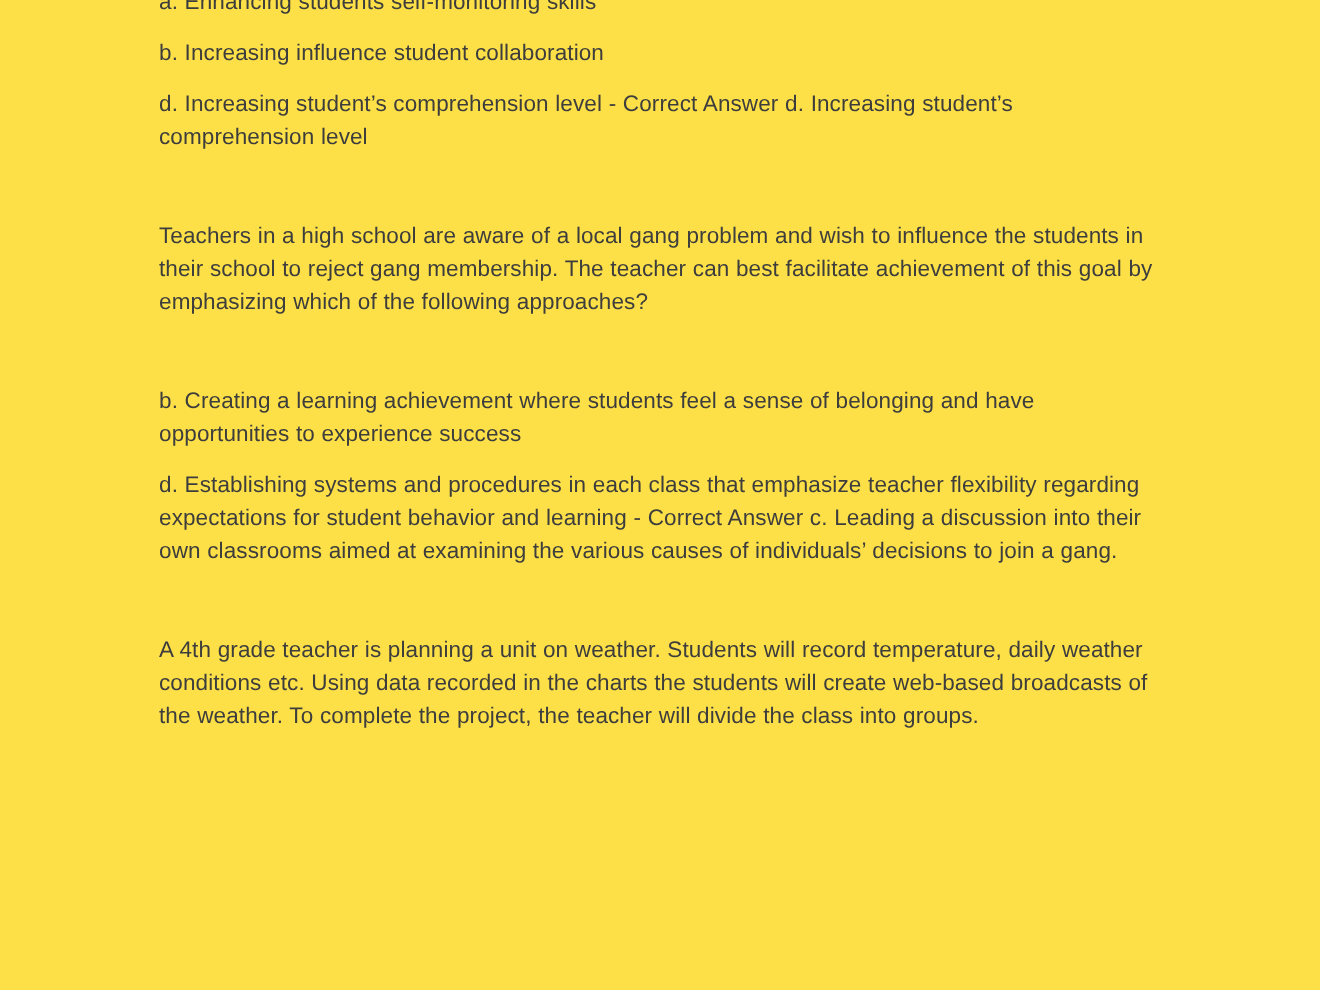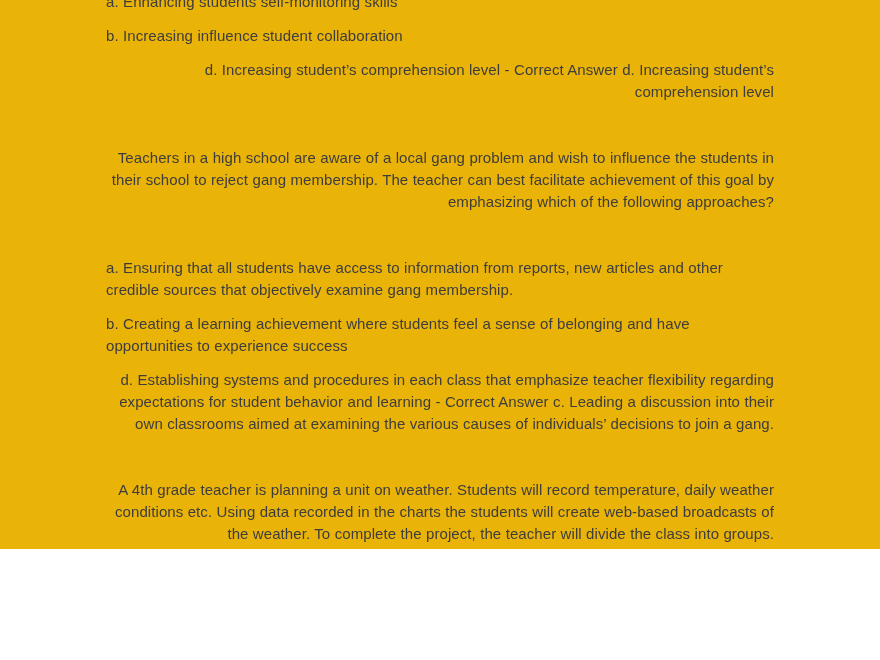--- a/index.html
+++ b/index.html
@@ -14,22 +14,22 @@
     overflow: hidden;
     font-family: "Liberation Sans", sans-serif;
     color: #3d3d3d;
     -webkit-font-smoothing: antialiased;
   }
 
   
   .page {
     position: relative;
     width: 880px;
-    height: 549px;
-    background: #eab308;
+    height: 660px;
+    background: #fde047;
     overflow: hidden;
   }
 
   .text-column {
     position: absolute;
     left: 106px;
     top: -9px;              
     width: 668px;
   }
 
@@ -43,21 +43,20 @@
     word-spacing: 0.01em;
   }
 
   
   .block-gap {
     height: 44px;
   }
 
   .para:last-child {
     margin-bottom: 0;
-    text-align: right;
   }
 </style>
 </head>
 <body>
 
 <div class="page">
   <div class="text-column">
 
     <div>
       <p class="para">a. Enhancing students self-monitoring skills</p>
@@ -67,21 +66,20 @@
 
     <div class="block-gap"></div>
 
     <div>
       <p class="para">Teachers in a high school are aware of a local gang problem and wish to influence the students in their school to reject gang membership. The teacher can best facilitate achievement of this goal by emphasizing which of the following approaches?</p>
     </div>
 
     <div class="block-gap"></div>
 
     <div>
-      <p class="para">a. Ensuring that all students have access to information from reports, new articles and other credible sources that objectively examine gang membership.</p>
       <p class="para">b. Creating a learning achievement where students feel a sense of belonging and have opportunities to experience success</p>
       <p class="para">d. Establishing systems and procedures in each class that emphasize teacher flexibility regarding expectations for student behavior and learning - Correct Answer c. Leading a discussion into their own classrooms aimed at examining the various causes of individuals’ decisions to join a gang.</p>
     </div>
 
     <div class="block-gap"></div>
 
     <div>
       <p class="para">A 4th grade teacher is planning a unit on weather. Students will record temperature, daily weather conditions etc. Using data recorded in the charts the students will create web-based broadcasts of the weather. To complete the project, the teacher will divide the class into groups.</p>
     </div>
 

